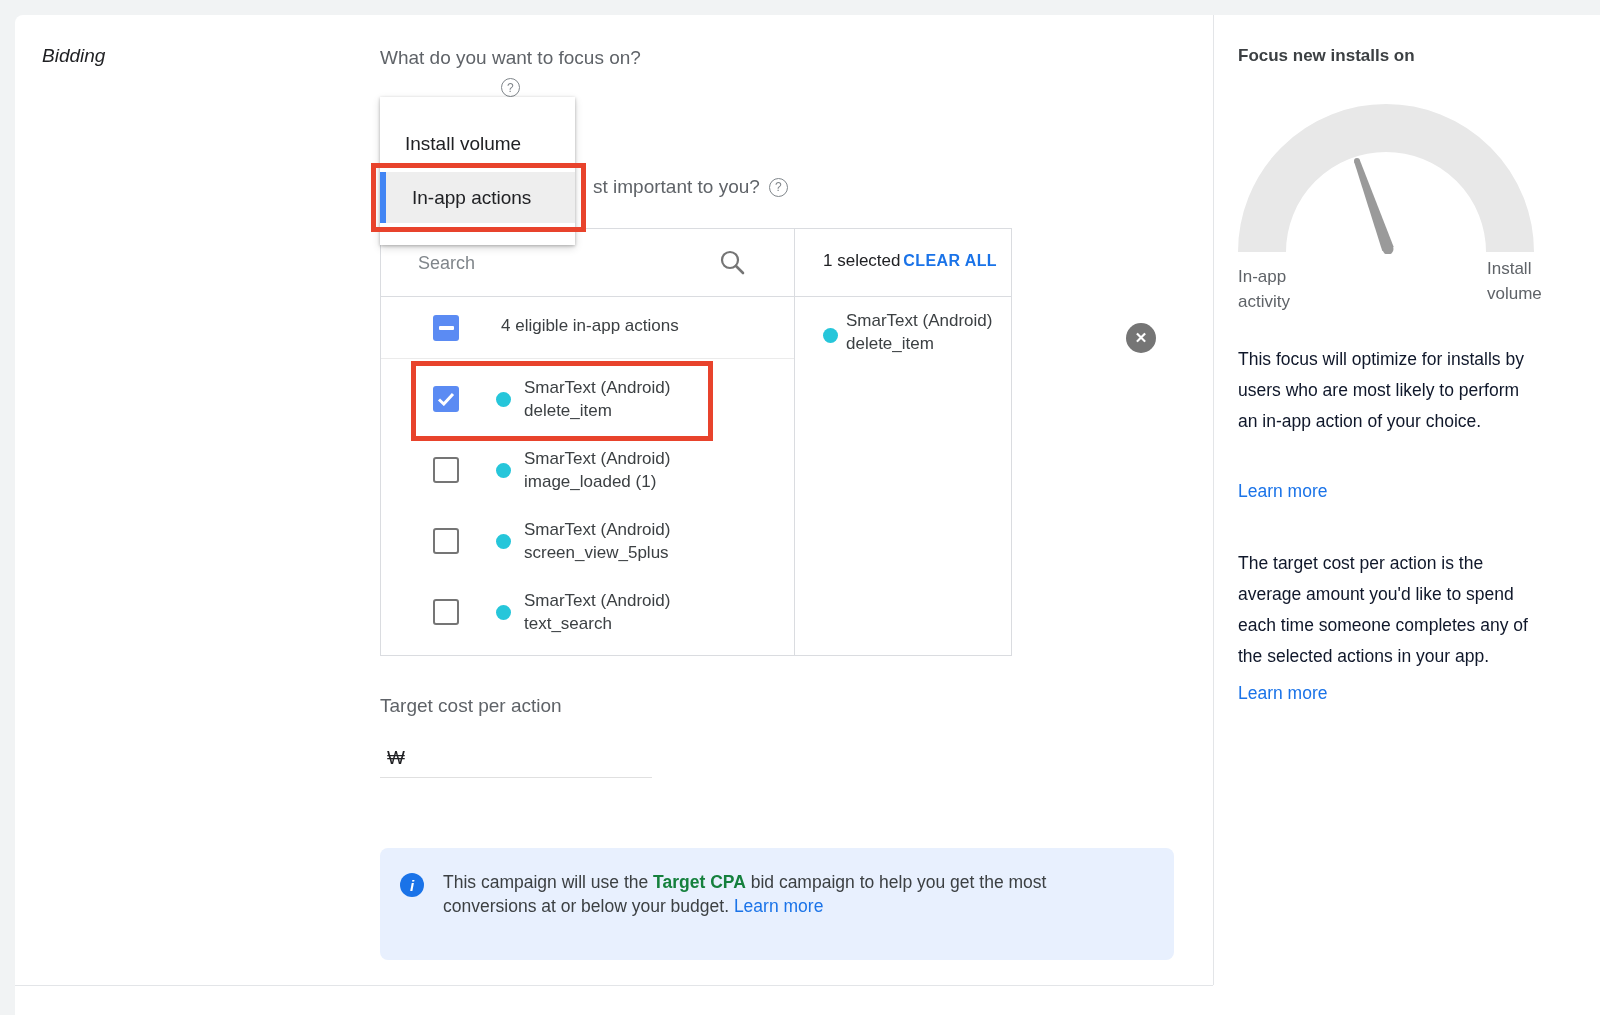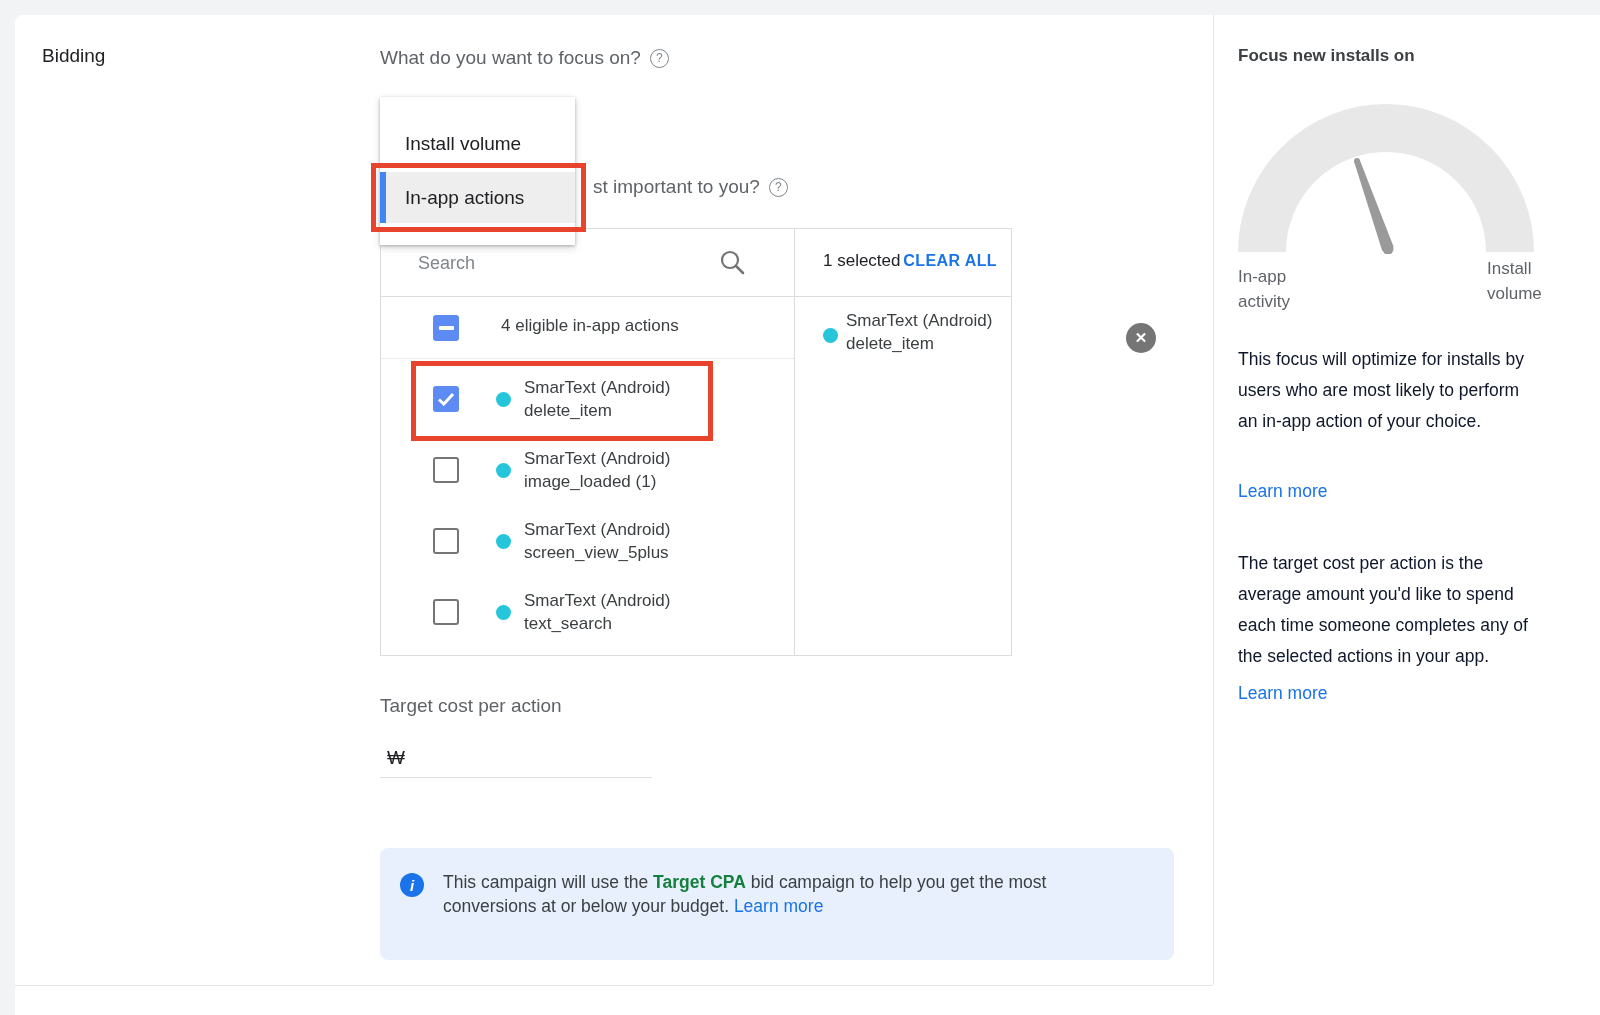--- a/index.html
+++ b/index.html
@@ -10,44 +10,44 @@
     position:relative;
     overflow:hidden;
     color:#3c4043;
   }
   #app { position:absolute; left:0; top:0; width:1600px; height:1015px; }
 
   .card {
     position:absolute; left:15px; top:15px; width:1585px; height:1000px;
     background:#ffffff; border-radius:8px 0 0 0;
   }
-  .section-title { position:absolute; left:42px; top:45px; font-size:19px; color:#202124; }
+  .section-title { position:absolute; left:42px; top:45px; font-size:19px; color:#202124;font-style:italic; }
 
   
   .q1 { position:absolute; left:380px; top:47px; display:flex; align-items:center; gap:9px;
-        font-size:19px; color:#5f6368; }
+        font-size:19px; color:#5f6368;flex-direction:column; }
   .q2 { position:absolute; left:593px; top:176px; display:flex; align-items:center; gap:9px;
         font-size:19px; color:#5f6368; z-index:4; }
   .help-icon {
     width:19px; height:19px; border:1.5px solid #80868b; border-radius:50%;
     display:inline-flex; align-items:center; justify-content:center;
     font-size:12px; color:#80868b; flex:0 0 auto;
   }
 
   
   .dropdown {
     position:absolute; left:380px; top:97px; width:195px; height:148px;
     background:#fff; z-index:6;
     box-shadow:0 1px 3px rgba(0,0,0,.25), 0 3px 8px rgba(0,0,0,.15);
   }
   .dd-opt1 { position:absolute; left:0; top:18px; width:100%; height:57px;
              display:flex; align-items:center; padding-left:25px;
              font-size:19px; color:#202124; cursor:pointer; }
   .dd-opt2 { position:absolute; left:0; top:75px; width:100%; height:51px;
-             background:#eeeeee; display:flex; align-items:center; padding-left:25px;
+             background:#eeeeee; display:flex; align-items:center; padding-left:32px;
              font-size:19px; color:#202124; cursor:pointer; }
   .dd-bar { position:absolute; left:0; top:0; bottom:0; width:6px; background:#4285f4; }
 
   
   .anno { position:absolute; border:5px solid #e8432c; z-index:10; pointer-events:none; }
   .anno1 { left:371px; top:163px; width:215px; height:69px; }
   .anno2 { left:411px; top:361px; width:302px; height:80px; }
 
   
   .picker {

